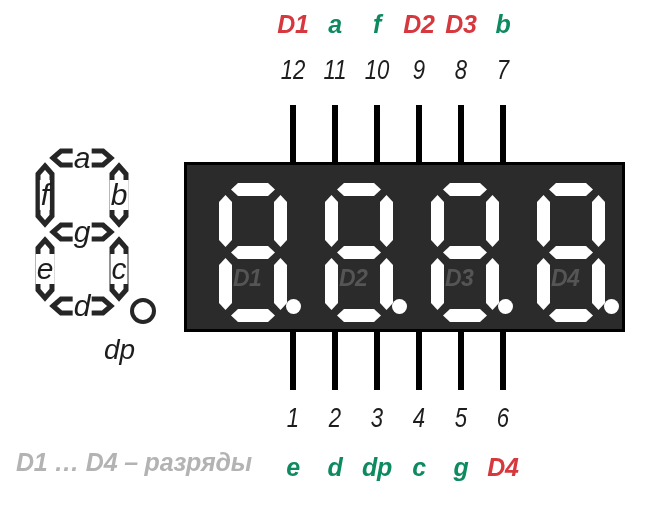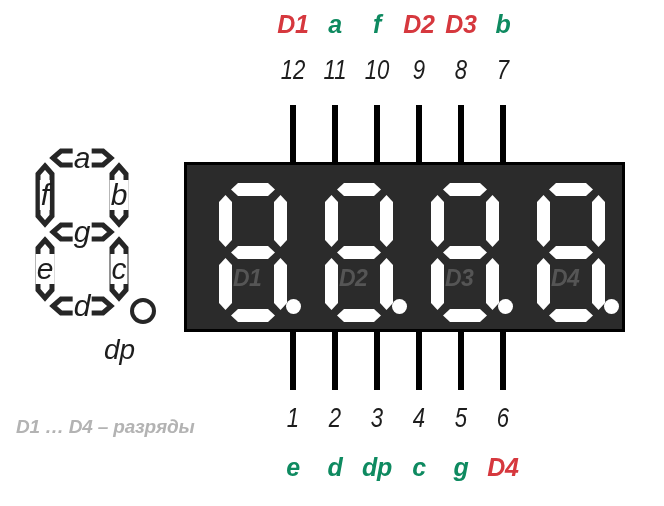--- a/index.html
+++ b/index.html
@@ -110,25 +110,26 @@
     left:104px;top:336px;
     white-space:nowrap;
   }
 
   
   .legend-line{
     position:absolute;
     font-family:"Liberation Sans", sans-serif;
     font-weight:bold;
     font-style:italic;
-    font-size:19px;
+    font-size:25px;
     line-height:23px;
     color:#b3b3b3;
     white-space:nowrap;
     letter-spacing:-0.2px;
+    margin-top:36px;
   }
 </style>
 </head>
 <body>
 
 <div id="stage">
 
   <div class="fn-label fn-digit" style="left:293px;top:12px;">D1</div>
   <div class="fn-label fn-seg" style="left:335px;top:12px;">a</div>
   <div class="fn-label fn-seg" style="left:377px;top:12px;">f</div>

